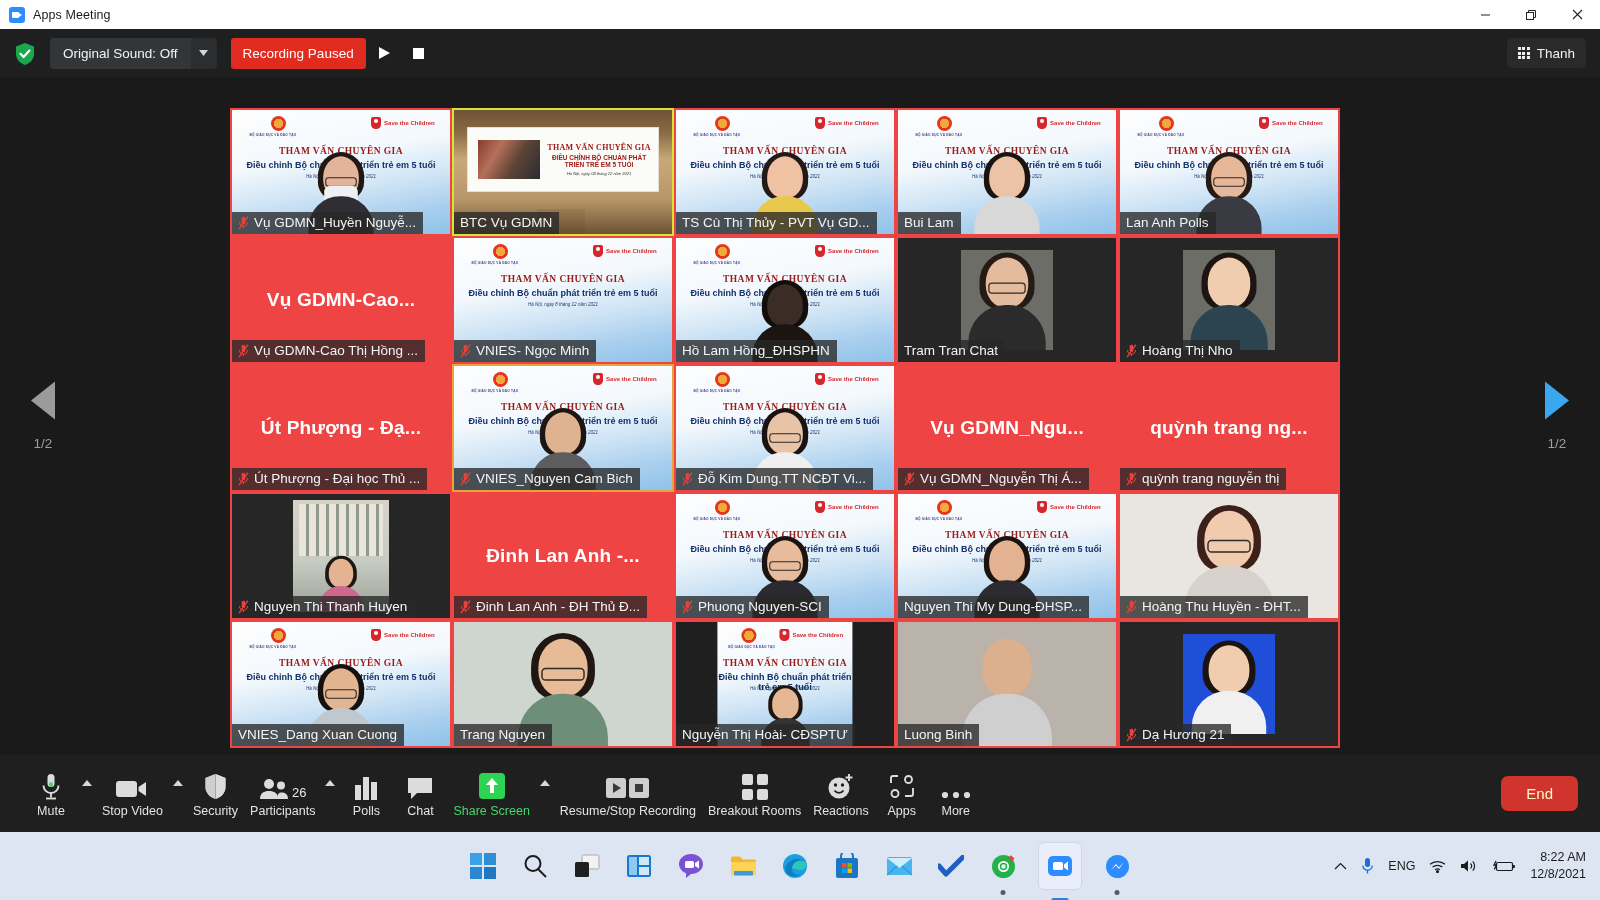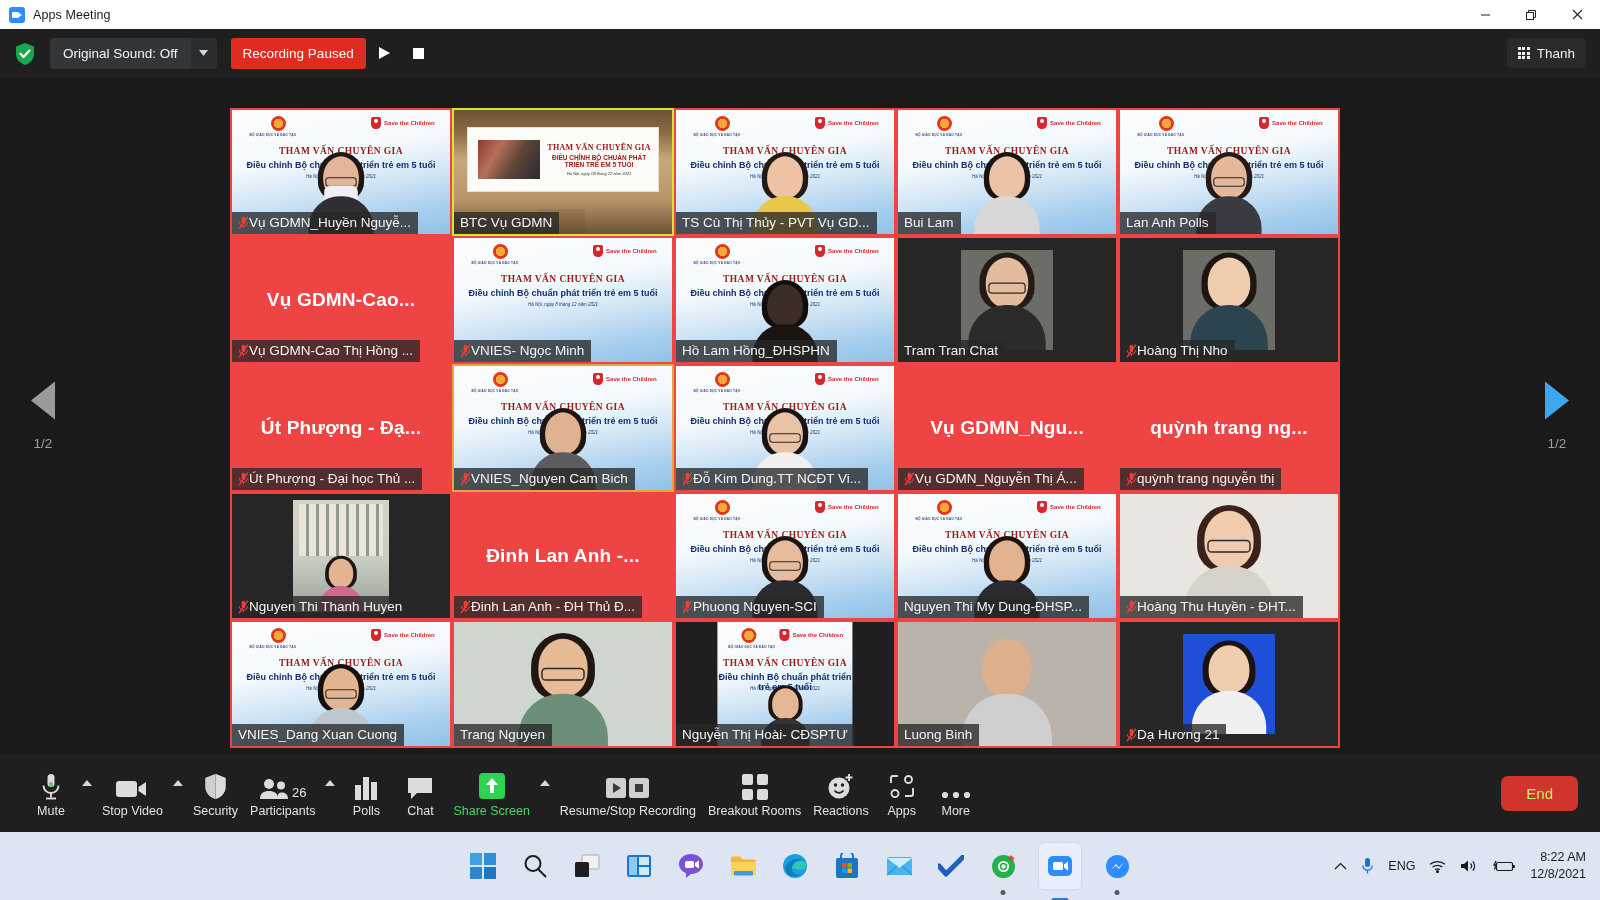--- a/index.html
+++ b/index.html
@@ -210,21 +210,21 @@
     justify-content: center; padding: 0 10px;
     color: #ffffff; font-size: 19px; font-weight: 700; letter-spacing: .2px;
     white-space: nowrap; overflow: hidden;
   }
 
   
   .plate {
     position: absolute; left: 0; bottom: 0; max-width: 100%;
     background: rgba(40,40,40,.78); color: #f4f4f4;
     font-size: 13.5px; padding: 3px 7px 4px 6px;
-    display: flex; align-items: center; white-space: nowrap;
+    display: flex; align-items: center; gap: 5px; white-space: nowrap;
     overflow: hidden;
   }
   .mic-muted { width: 11px; height: 14px; flex: 0 0 auto; display: block; }
 
   
   .controls {
     position: absolute; left: 0; right: 0; bottom: 68px; height: 77px;
     background: #1f1f1f; display: flex; align-items: center;
   }
   .ctl {
@@ -235,21 +235,21 @@
   .ctl .ico { height: 30px; display: flex; align-items: flex-end; justify-content: center; }
   .ctl .lab { margin-top: 5px; line-height: 1; white-space: nowrap; }
   .ctl.green .lab { color: #4ad46a; }
   .caret-up {
     width: 0; height: 0; border-left: 5px solid transparent;
     border-right: 5px solid transparent; border-bottom: 6px solid #d8d8d8;
     align-self: center; margin-bottom: 22px;
   }
   .caretbox { display: flex; align-items: center; height: 62px; padding: 0 4px; }
   .end-btn {
-    margin-left: auto; margin-right: 22px; background: #d0342c; color: #bef264;
+    margin-left: auto; margin-right: 22px; background: #d0342c; color: #fef9c3;
     font-size: 15px; padding: 9px 25px; border-radius: 7px;
   }
   .badge-count { color: #e8e8e8; font-size: 13px; margin-left: 3px; }
 
   
   .taskbar {
     position: absolute; left: 0; right: 0; bottom: 0; height: 68px;
     background: #dee5f2; display: flex; align-items: center; justify-content: center;
   }
   .tb-apps { display: flex; align-items: center; gap: 18px; }

